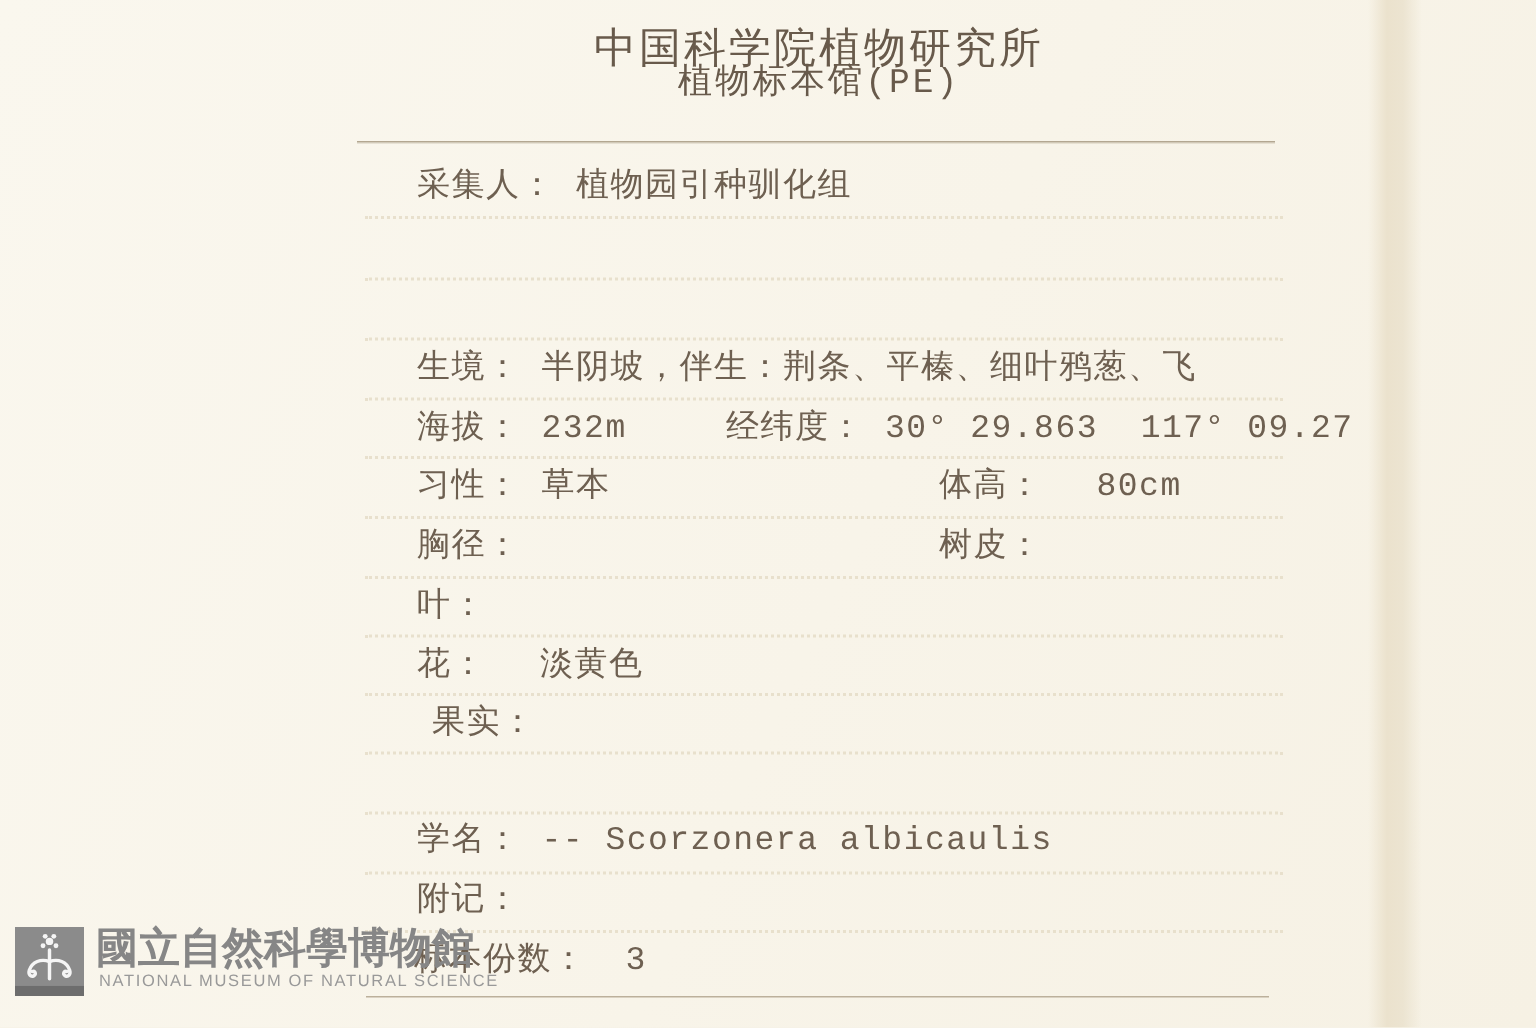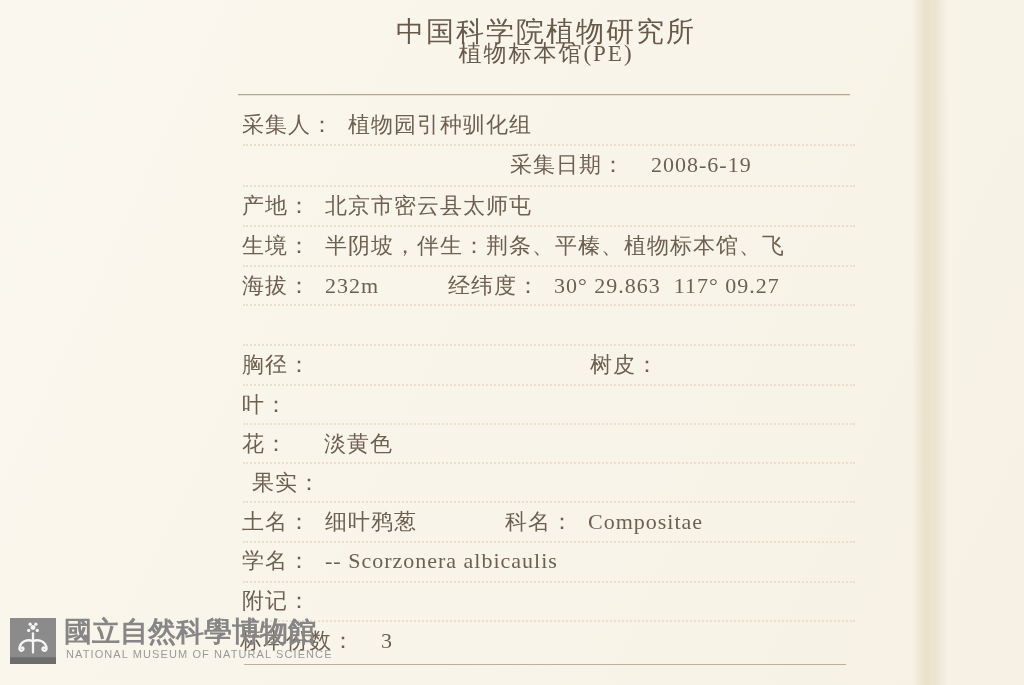--- a/index.html
+++ b/index.html
@@ -13,21 +13,21 @@
     position:relative;width:1024px;height:685px;
     background:linear-gradient(115deg,#faf7ee 0%,#f8f4e9 55%,#f6f1e4 100%);
   }
   
   .fold{
     position:absolute;top:0;left:912px;width:36px;height:685px;
     background:linear-gradient(90deg,rgba(233,224,205,0) 0%,#ebe2cd 35%,#ece4d1 65%,rgba(233,224,205,0) 100%);
   }
   .label-doc{
     position:absolute;top:0;left:0;width:1024px;height:685px;
-    font-family:Liberation Serif, serif;
+    font-family:Liberation Mono, monospace;
     color:#6e6051;
   }
   .title{
     position:absolute;left:240px;width:612px;text-align:center;
     color:#685a4b;letter-spacing:2px;white-space:pre;
   }
   .title1{top:13px;font-size:28px;}
   .title2{top:38px;font-size:23px;}
   .hline{
     position:absolute;height:1px;background:#b3a791;
@@ -35,21 +35,21 @@
   .hline.under-title{top:94px;left:238px;width:612px;box-shadow:0 1px 0 rgba(179,167,145,.25);}
   .hline.bottom{top:664px;left:244px;width:602px;background:#bcb09b;}
   .dline{
     position:absolute;left:243px;width:612px;height:0;
     border-top:2px dotted #e6ddc8;opacity:.85;
   }
   .row{
     position:absolute;left:0;width:1024px;height:30px;
     font-size:22px;line-height:30px;white-space:pre;
   }
-  .cell{position:absolute;top:0;}
+  .cell{position:absolute;top:0;margin-left:36px;}
   .lab{letter-spacing:1px;}
   .val{margin-left:14px;letter-spacing:1px;white-space:pre;}
   .val.gap-lg{margin-left:26px;}
   .val.gap-xl{margin-left:36px;}
   
   .logo{
     position:absolute;left:10px;top:615px;width:330px;height:55px;z-index:5;
   }
   .logo-mark{
     position:absolute;left:0;top:3px;width:46px;height:46px;
@@ -75,48 +75,44 @@
   <div class="label-doc">
     <div class="title title1">中国科学院植物研究所</div>
     <div class="title title2">植物标本馆(PE)</div>
 
     <div class="hline under-title"></div>
 
     <div class="row" style="top:110px">
       <span class="cell" style="left:242px"><span class="lab">采集人：</span><span class="val">植物园引种驯化组</span></span>
     </div>
     <div class="row" style="top:150px">
-      <span class="cell" style="left:510px"><span class="lab">采集日期：</span><span class="val gap-lg">2008-6-19</span></span>
-    </div>
-    <div class="row" style="top:191px">
-      <span class="cell" style="left:242px"><span class="lab">产地：</span><span class="val">北京市密云县太师屯</span></span>
     </div>
     <div class="row" style="top:231px">
-      <span class="cell" style="left:242px"><span class="lab">生境：</span><span class="val">半阴坡，伴生：荆条、平榛、植物标本馆、飞</span></span>
+      <span class="cell" style="left:242px"><span class="lab">生境：</span><span class="val">半阴坡，伴生：荆条、平榛、细叶鸦葱、飞</span></span>
     </div>
     <div class="row" style="top:271px">
       <span class="cell" style="left:242px"><span class="lab">海拔：</span><span class="val">232m</span></span>
       <span class="cell" style="left:448px"><span class="lab">经纬度：</span><span class="val">30° 29.863  117° 09.27</span></span>
+    </div>
+    <div class="row" style="top:310px">
+      <span class="cell" style="left:242px"><span class="lab">习性：</span><span class="val">草本</span></span>
+      <span class="cell" style="left:590px"><span class="lab">体高：</span><span class="val gap-xl">80cm</span></span>
     </div>
     <div class="row" style="top:350px">
       <span class="cell" style="left:242px"><span class="lab">胸径：</span><span class="val"></span></span>
       <span class="cell" style="left:590px"><span class="lab">树皮：</span><span class="val"></span></span>
     </div>
     <div class="row" style="top:390px">
       <span class="cell" style="left:242px"><span class="lab">叶：</span><span class="val"></span></span>
     </div>
     <div class="row" style="top:429px">
       <span class="cell" style="left:242px"><span class="lab">花：</span><span class="val gap-xl">淡黄色</span></span>
     </div>
     <div class="row" style="top:468px">
       <span class="cell" style="left:252px"><span class="lab">果实：</span><span class="val"></span></span>
-    </div>
-    <div class="row" style="top:507px">
-      <span class="cell" style="left:242px"><span class="lab">土名：</span><span class="val">细叶鸦葱</span></span>
-      <span class="cell" style="left:505px"><span class="lab">科名：</span><span class="val">Compositae</span></span>
     </div>
     <div class="row" style="top:546px">
       <span class="cell" style="left:242px"><span class="lab">学名：</span><span class="val">-- Scorzonera albicaulis</span></span>
     </div>
     <div class="row" style="top:586px">
       <span class="cell" style="left:242px"><span class="lab">附记：</span><span class="val"></span></span>
     </div>
     <div class="row" style="top:626px">
       <span class="cell" style="left:240px"><span class="lab">标本份数：</span><span class="val gap-lg">3</span></span>
     </div>

